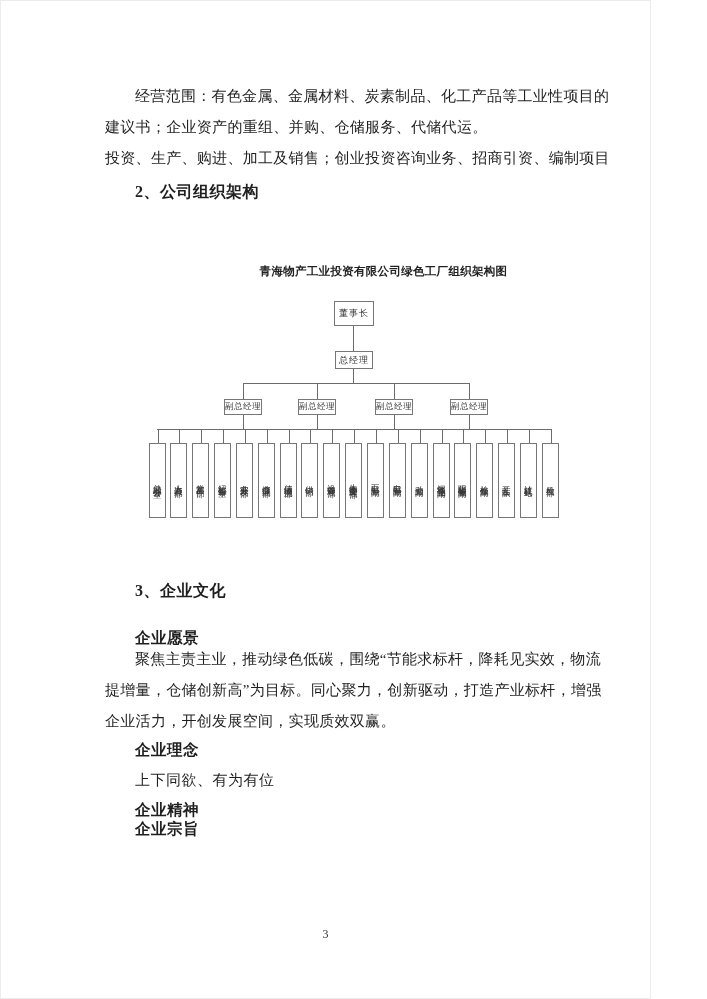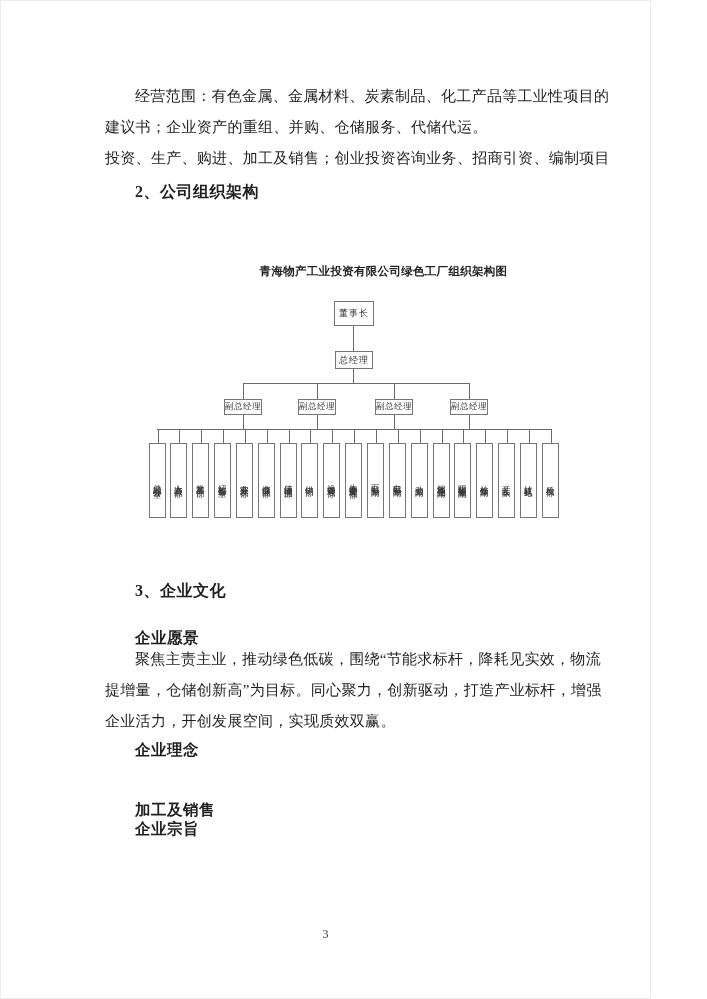--- a/index.html
+++ b/index.html
@@ -149,19 +149,20 @@
 
   <div class="sub-h" style="top:610px;margin-top:16px;">企业愿景</div>
 
   <div class="para" style="top:643px;">
     <div class="pline indent">聚焦主责主业，推动绿色低碳，围绕“节能求标杆，降耗见实效，物流</div>
     <div class="pline">提增量，仓储创新高”为目标。同心聚力，创新驱动，打造产业标杆，增强</div>
     <div class="pline">企业活力，开创发展空间，实现质效双赢。</div>
   </div>
 
   <div class="sub-h" style="top:738px;">企业理念</div>
+  <div class="sub-t" style="top:768px;">上下同欲、有为有位</div>
 
-  <div class="sub-h" style="top:798px;">加工及销售</div>
+  <div class="sub-h" style="top:798px;">企业精神</div>
 
   <div class="sub-h" style="top:817px;">企业宗旨</div>
 
   <div class="page-number">3</div>
 </div>
 
 </body></html>

